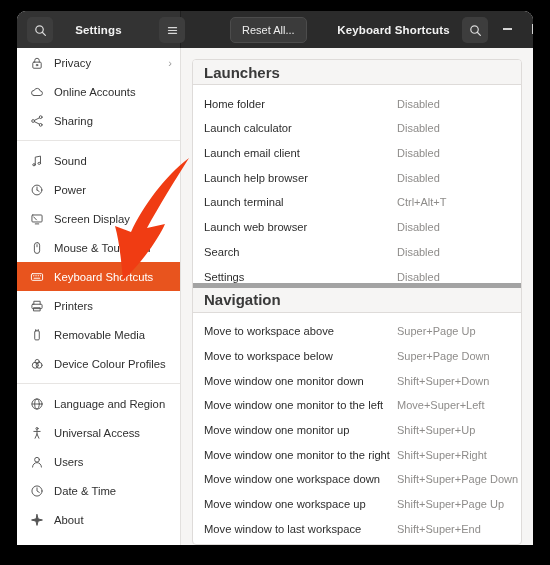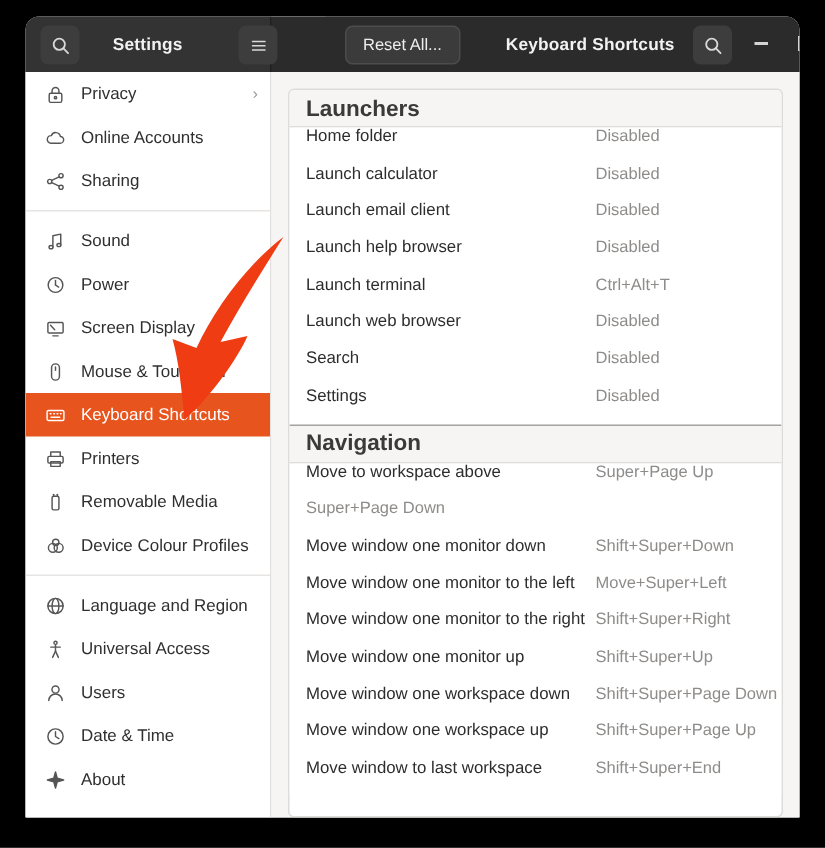--- a/index.html
+++ b/index.html
@@ -209,25 +209,25 @@
     height: 24px;
     display: flex;
     align-items: center;
     padding: 0 11px;
     background: #f6f5f4;
     border-bottom: 1px solid #dedbd9;
     font-size: 15px;
     font-weight: bold;
     color: #3a3a3a;
   }
-  .grp-header.spaced { border-top: 1px solid #a3a3a3; text-align: center; }
+  .grp-header.spaced { border-top: 5px solid #a3a3a3; text-align: center; }
   .sc-row {
     height: 24.7px;
     display: flex;
-    align-items: flex-start;
+    align-items: flex-end;
     padding: 0 11px;
     background: #ffffff;
     cursor: pointer;
   }
   .sc-name {
     font-size: 11.2px;
     color: #2d2d2d;
     white-space: nowrap;
     flex: 0 0 193px;
     overflow: hidden;
@@ -509,37 +509,38 @@
               <span class="sc-accel">Disabled</span>
             </div>
             <div class="grp-header spaced">
               <span>Navigation</span>
             </div>
             <div class="sc-row">
               <span class="sc-name">Move to workspace above</span>
               <span class="sc-accel">Super+Page Up</span>
             </div>
             <div class="sc-row">
+              <span class="sc-name">Move to workspace below</span>
               <span class="sc-accel">Super+Page Down</span>
             </div>
             <div class="sc-row">
               <span class="sc-name">Move window one monitor down</span>
               <span class="sc-accel">Shift+Super+Down</span>
             </div>
             <div class="sc-row">
               <span class="sc-name">Move window one monitor to the left</span>
               <span class="sc-accel">Move+Super+Left</span>
             </div>
             <div class="sc-row">
+              <span class="sc-name">Move window one monitor up</span>
+              <span class="sc-accel">Shift+Super+Up</span>
+            </div>
+            <div class="sc-row">
               <span class="sc-name">Move window one monitor to the right</span>
               <span class="sc-accel">Shift+Super+Right</span>
-            </div>
-            <div class="sc-row">
-              <span class="sc-name">Move window one monitor up</span>
-              <span class="sc-accel">Shift+Super+Up</span>
             </div>
             <div class="sc-row">
               <span class="sc-name">Move window one workspace down</span>
               <span class="sc-accel">Shift+Super+Page Down</span>
             </div>
             <div class="sc-row">
               <span class="sc-name">Move window one workspace up</span>
               <span class="sc-accel">Shift+Super+Page Up</span>
             </div>
             <div class="sc-row">

